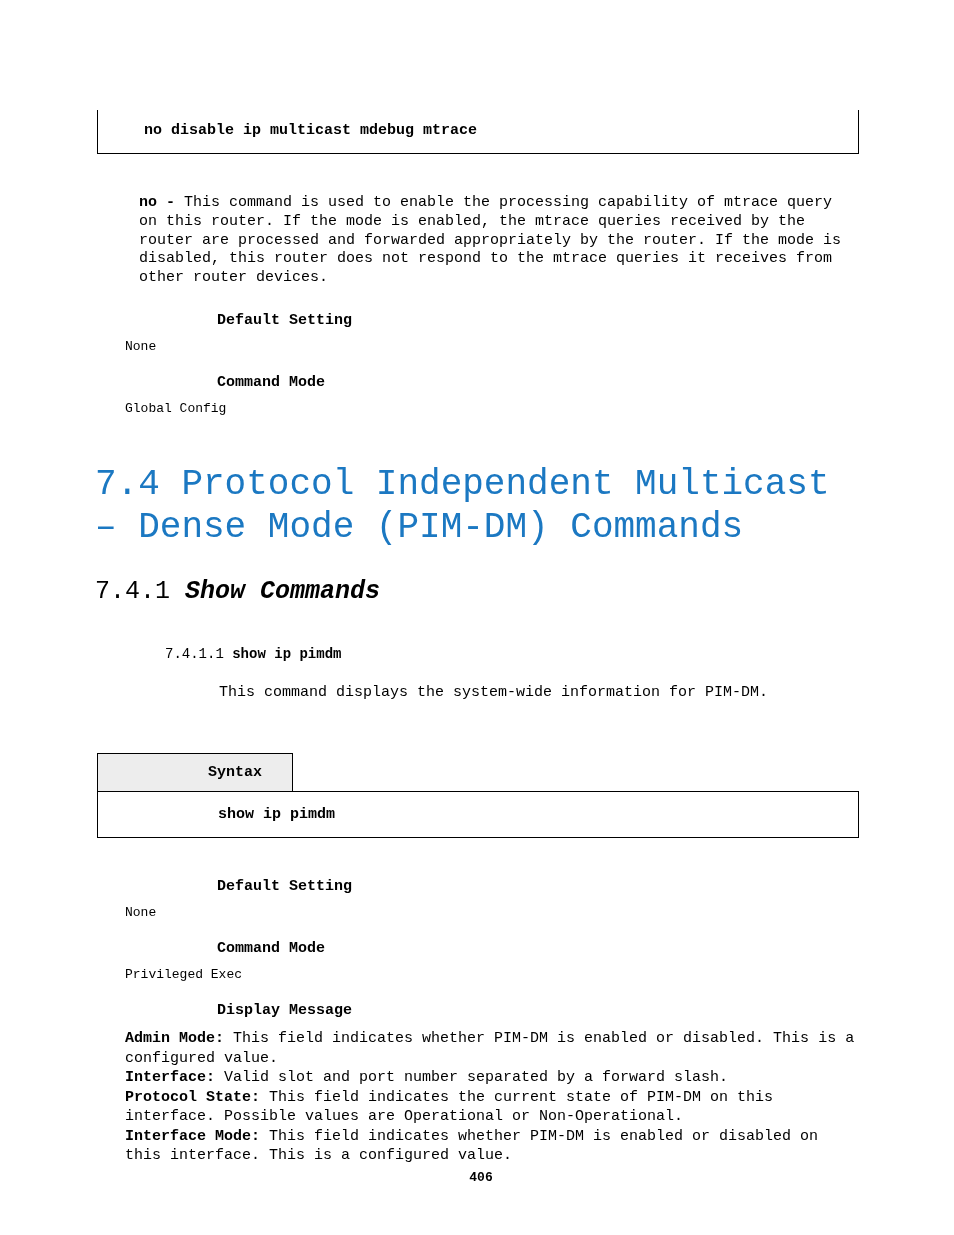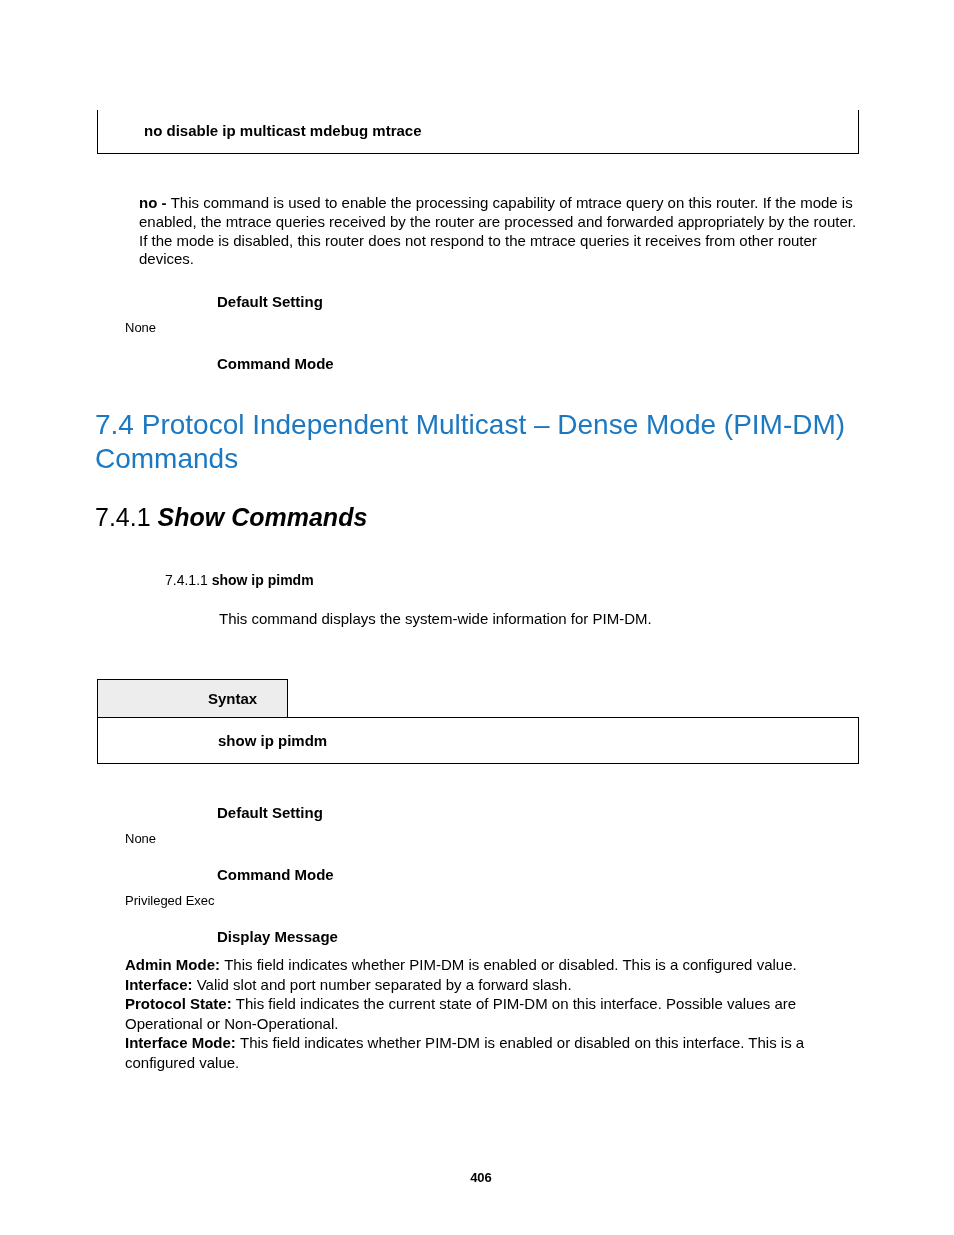--- a/index.html
+++ b/index.html
@@ -8,20 +8,21 @@
     background: #fff;
     width: 954px;
     margin: 0 auto;
     padding: 0;
     color: #000;
   }
   .page {
     padding: 110px 95px 60px 95px;
     position: relative;
     min-height: 1235px;
+    font-family: Liberation Mono, monospace;
   }
   .syntax-box-top {
     border: 1px solid #000;
     border-top: none;
     padding: 12px 0 14px 0;
     margin-bottom: 40px;
     margin-left: 2px;
     margin-right: 0;
   }
   .syntax-box-top .cmd {
@@ -42,24 +43,24 @@
     padding-left: 122px;
     margin-bottom: 10px;
   }
   .val {
     font-size: 13px;
     padding-left: 30px;
     margin-bottom: 20px;
   }
   .h1 {
     color: #1b78c2;
-    font-size: 28px;
+    font-size: 36px;
     font-weight: normal;
     line-height: 1.2;
-    margin-top: 36px;
+    margin-top: 47px;
     margin-bottom: 28px;
   }
   .h2 {
     font-size: 25px;
     font-weight: normal;
     margin-bottom: 40px;
   }
   .h2 .num { font-style: normal; }
   .h2 .title { font-style: italic; font-weight: bold; text-align: right; }
   .h3 {
@@ -124,20 +125,21 @@
   </div>
 
   <p class="para">
     <b>no - </b><span>This command is used to enable the processing capability of mtrace query on this router. If the mode is enabled, the mtrace queries received by the router are processed and forwarded appropriately by the router. If the mode is disabled, this router does not respond to the mtrace queries it receives from other router devices.</span>
   </p>
 
   <div class="subhead">Default Setting</div>
   <div class="val">None</div>
 
   <div class="subhead">Command Mode</div>
+  <div class="val">Global Config</div>
 
   <h1 class="h1">7.4 Protocol Independent Multicast – Dense Mode (PIM-DM) Commands</h1>
 
   <h2 class="h2">
     <span class="num">7.4.1 </span><span class="title">Show Commands</span>
   </h2>
 
   <h3 class="h3">
     <span class="num">7.4.1.1 </span><span class="title">show ip pimdm</span>
   </h3>

